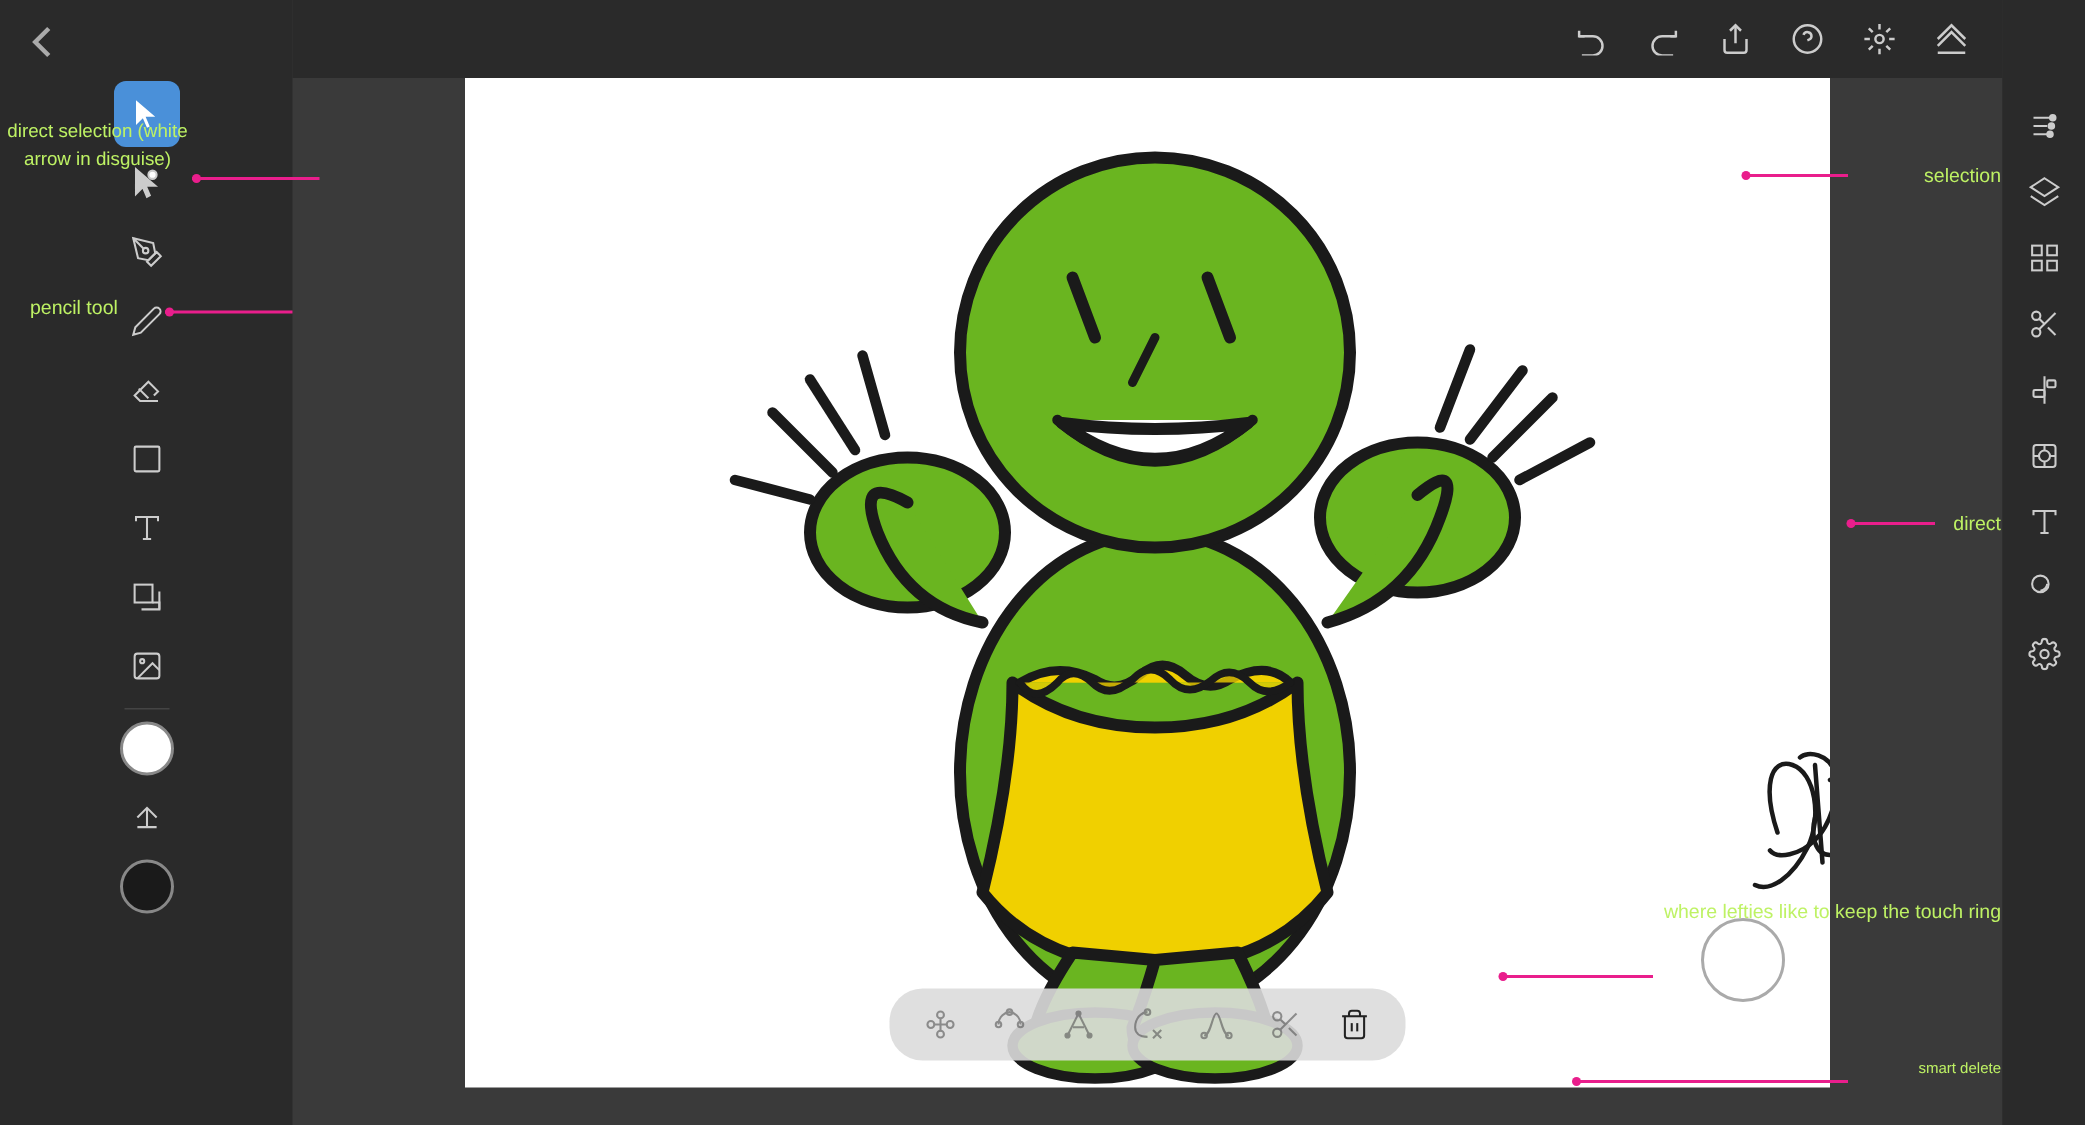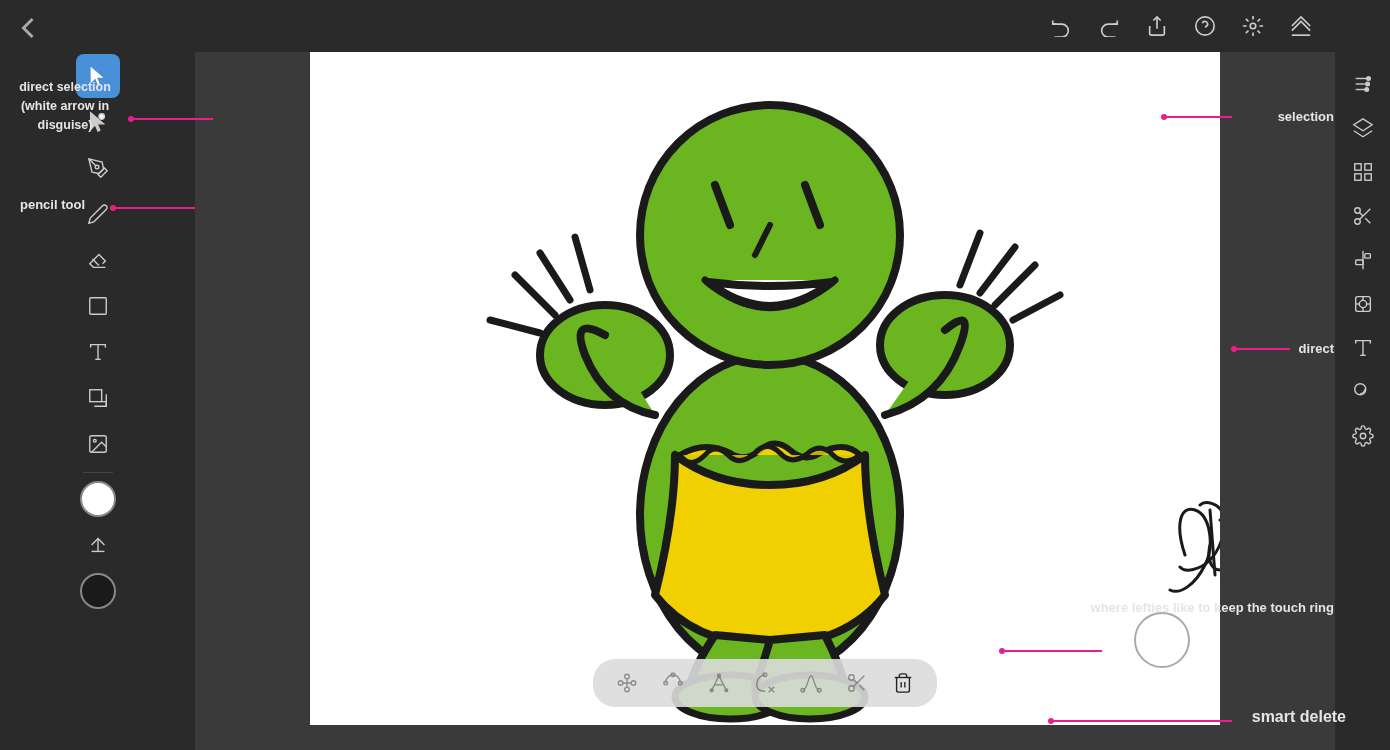--- a/index.html
+++ b/index.html
@@ -228,22 +228,22 @@
 
     .header-btn svg {
       width: 22px;
       height: 22px;
     }
 
     
     .annotation {
       position: absolute;
       font-size: 13px;
-      color: #e5e5e5;
-      font-weight: 700;
+      color: #bef264;
+      font-weight: 400;
       line-height: 1.4;
       pointer-events: none;
     }
   </style>
 </head>
 <body>
 
 <div class="left-sidebar">
   <div class="back-btn">
     <svg viewBox="0 0 24 24" fill="none" stroke="currentColor" stroke-width="2">
@@ -620,18 +620,18 @@
 
 <div class="annotation" style="right: 56px; top: 598px; font-size: 13px; text-align: right; line-height: 1.5;">
   <span>where lefties
 like to keep
 the touch ring</span>
 </div>
 
 <div style="position:absolute; right:288px; top:650px; width:100px; height:2px; background:#e91e8c; pointer-events:none;"></div>
 <div style="position:absolute; right:385px; top:648px; width:6px; height:6px; border-radius:50%; background:#e91e8c; pointer-events:none;"></div>
 
-<div class="annotation" style="right: 44px; top: 706px; font-size: 16px; white-space: nowrap;">
+<div class="annotation" style="right: 56px; top: 706px; font-size: 10px; white-space: nowrap;">
   <span>smart delete</span>
 </div>
 
 <div style="position:absolute; right:158px; top:720px; width:180px; height:2px; background:#e91e8c; pointer-events:none;"></div>
 <div style="position:absolute; right:336px; top:718px; width:6px; height:6px; border-radius:50%; background:#e91e8c; pointer-events:none;"></div>
 
 </body></html>

